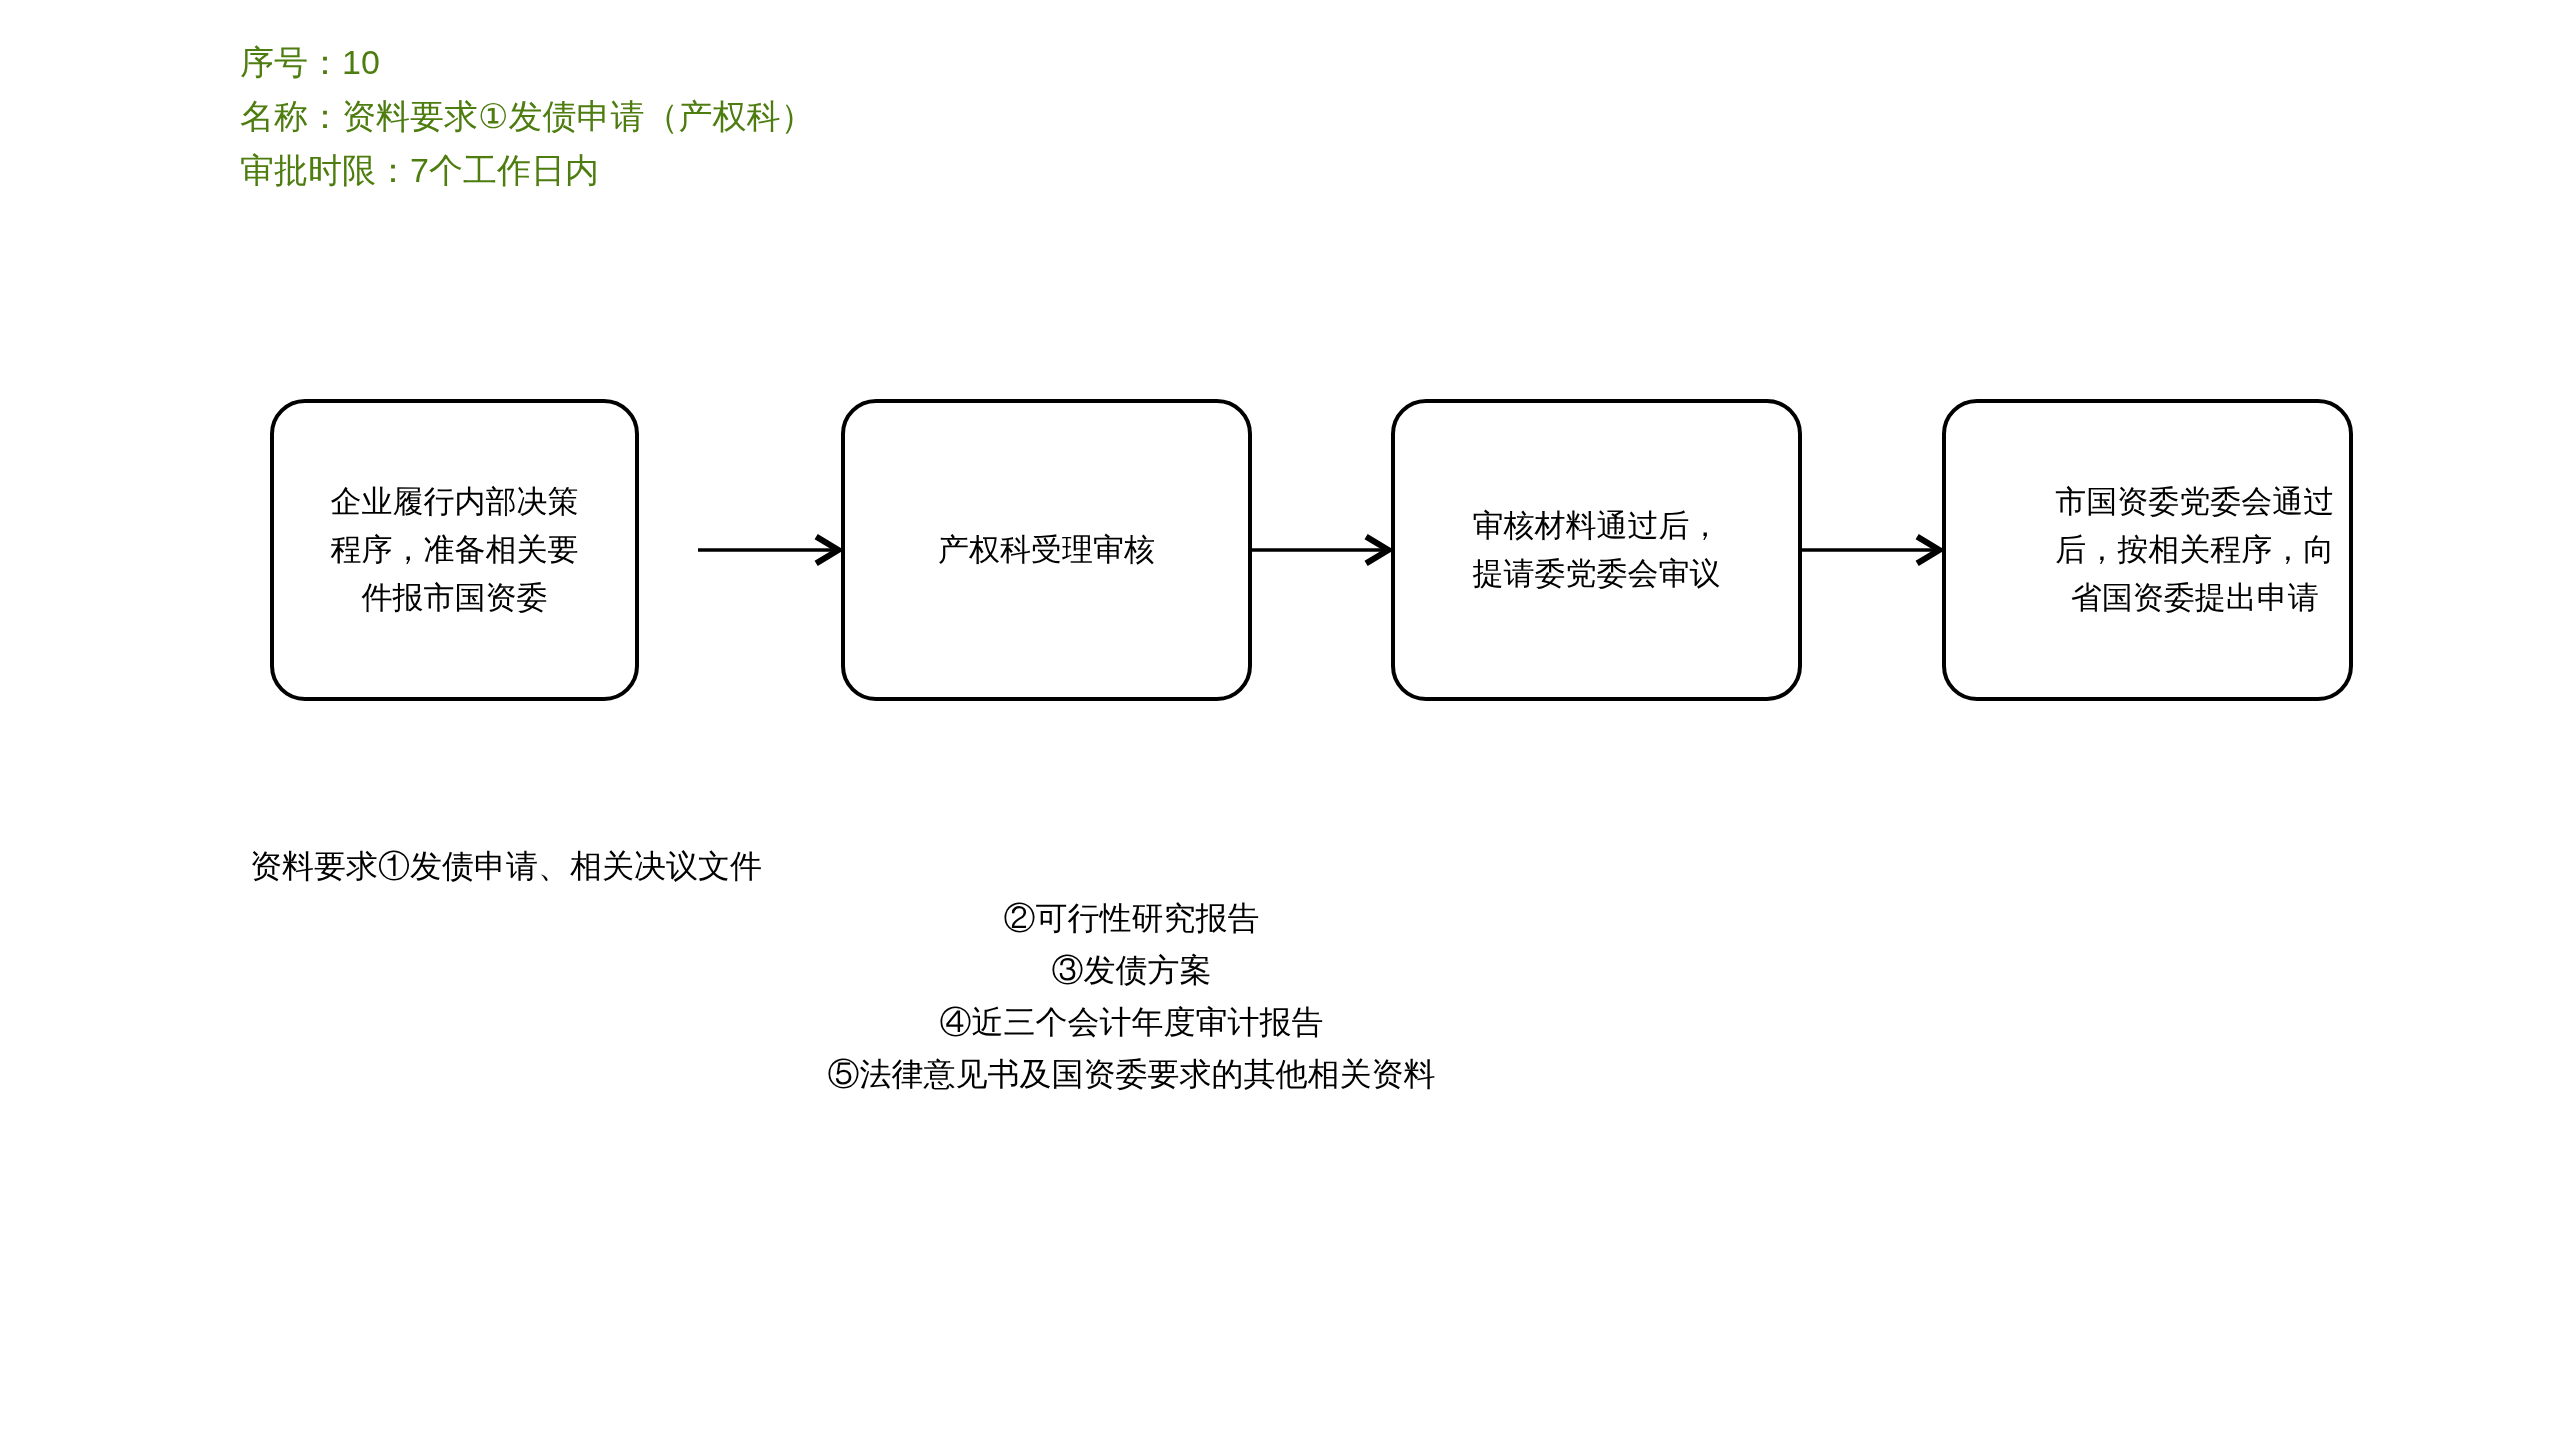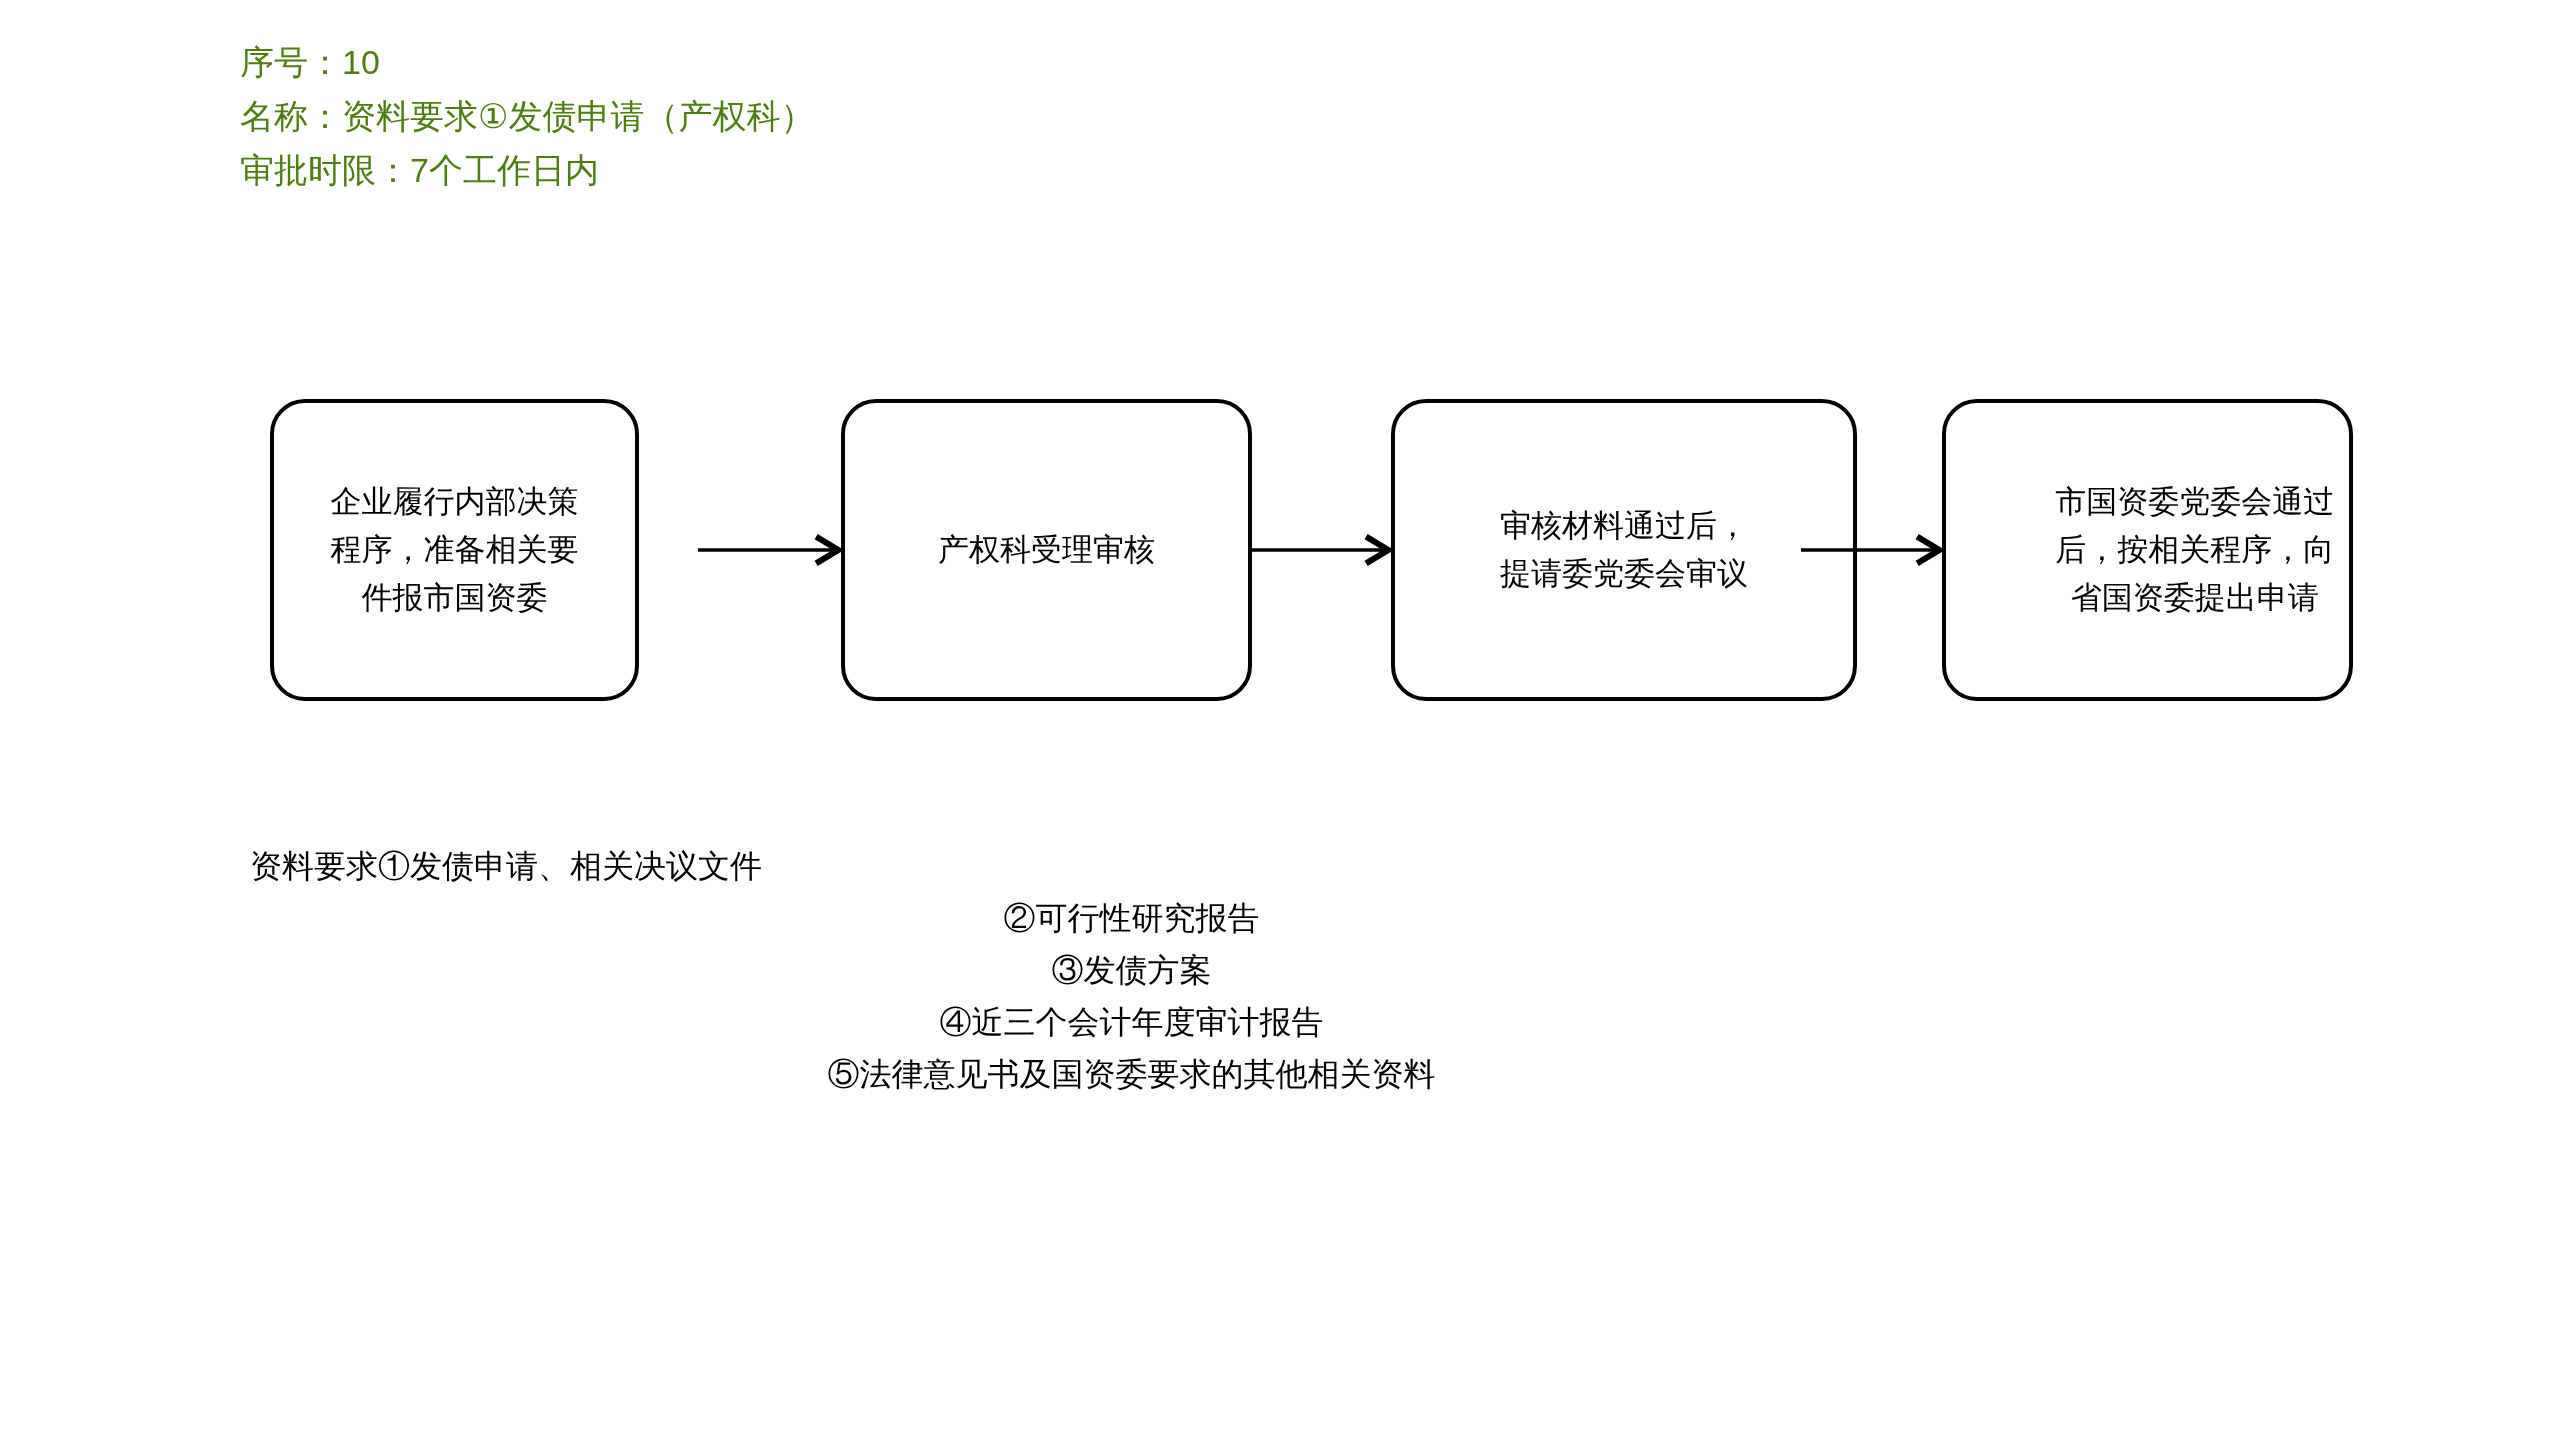--- a/index.html
+++ b/index.html
@@ -58,21 +58,21 @@
     color: #000000;
     white-space: pre-line;
     padding: 0 14.8px;
   }
   .align-center { text-align: center; }
   .align-left   { text-align: left; }
 
   
   #node-1 { left: 270px;  top: 399px; width: 369px; height: 302px; align-items: center; }
   #node-2 { left: 841px; top: 399px; width: 411px; height: 302px; }
-  #node-3 { left: 1391px; top: 399px; width: 466px; height: 302px; }
+  #node-3 { left: 1391px; top: 399px; width: 411px; height: 302px; }
   #node-4 { left: 1942px; top: 399px; width: 411px; height: 302px; justify-content: flex-end; }
 
   
   .connector {
     position: absolute;
     height: 40px;
     top: 530px;
     pointer-events: auto;
   }
   #connector-1 { left: 698px; width: 143px; }

